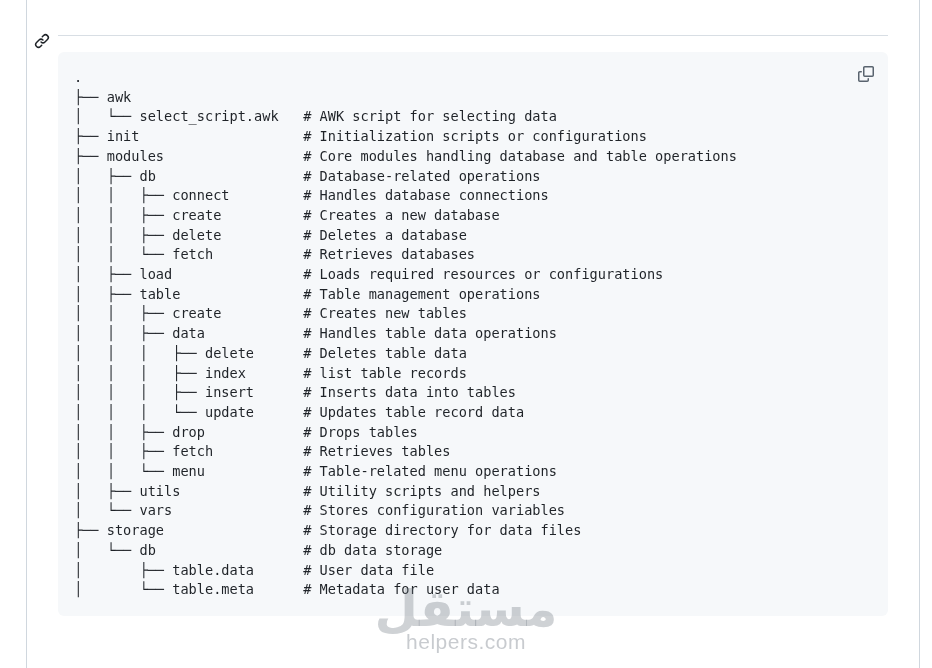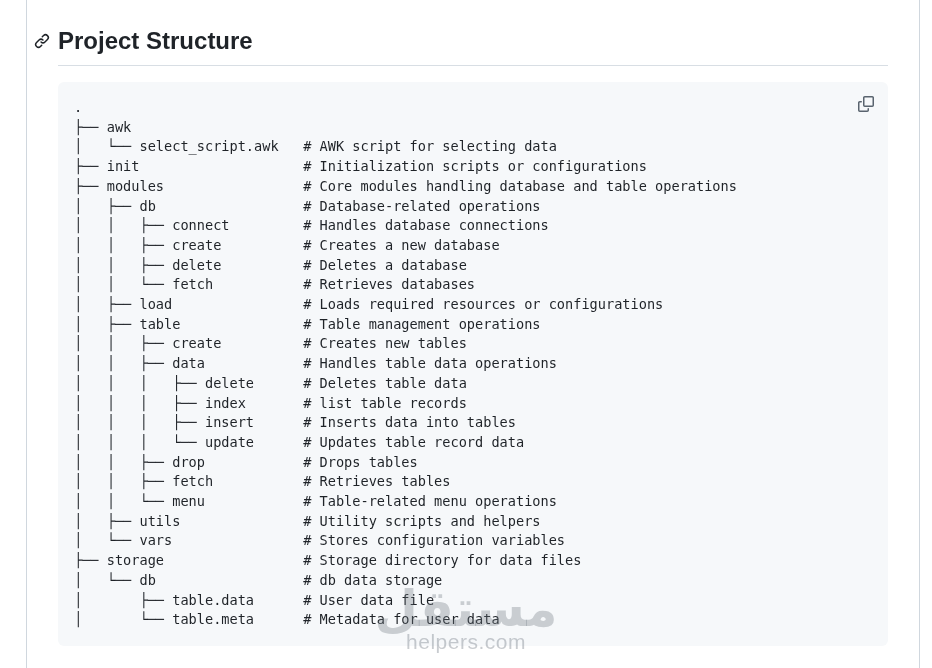--- a/index.html
+++ b/index.html
@@ -63,21 +63,20 @@
 <div class="readme">
 
   <h2 class="section-heading">
     <a class="anchor" href="#">
       <span>
         <svg width="16" height="16" viewBox="0 0 16 16" fill="currentColor" aria-hidden="true">
           <path d="m7.775 3.275 1.25-1.25a3.5 3.5 0 1 1 4.95 4.95l-2.5 2.5a3.5 3.5 0 0 1-4.95 0 .751.751 0 0 1 .018-1.042.751.751 0 0 1 1.042-.018 1.998 1.998 0 0 0 2.83 0l2.5-2.5a2.002 2.002 0 0 0-2.83-2.83l-1.25 1.25a.751.751 0 0 1-1.042-.018.751.751 0 0 1-.018-1.042Zm-4.69 9.64a1.998 1.998 0 0 0 2.83 0l1.25-1.25a.751.751 0 0 1 1.042.018.751.751 0 0 1 .018 1.042l-1.25 1.25a3.5 3.5 0 1 1-4.95-4.95l2.5-2.5a3.5 3.5 0 0 1 4.95 0 .751.751 0 0 1-.018 1.042.751.751 0 0 1-1.042.018 1.998 1.998 0 0 0-2.83 0l-2.5 2.5a1.998 1.998 0 0 0 0 2.83Z"></path>
         </svg>
       </span>
     </a>
-    <span>Project Structure</span>
   </h2>
 
   <div class="codeblock">
     <button class="copy-btn" aria-label="Copy">
       <span>
         <svg width="16" height="16" viewBox="0 0 16 16" fill="currentColor" aria-hidden="true">
           <path d="M0 6.75C0 5.784.784 5 1.75 5h1.5a.75.75 0 0 1 0 1.5h-1.5a.25.25 0 0 0-.25.25v7.5c0 .138.112.25.25.25h7.5a.25.25 0 0 0 .25-.25v-1.5a.75.75 0 0 1 1.5 0v1.5A1.75 1.75 0 0 1 9.25 16h-7.5A1.75 1.75 0 0 1 0 14.25Z"></path>
           <path d="M5 1.75C5 .784 5.784 0 6.75 0h7.5C15.216 0 16 .784 16 1.75v7.5A1.75 1.75 0 0 1 14.25 11h-7.5A1.75 1.75 0 0 1 5 9.25Zm1.75-.25a.25.25 0 0 0-.25.25v7.5c0 .138.112.25.25.25h7.5a.25.25 0 0 0 .25-.25v-7.5a.25.25 0 0 0-.25-.25Z"></path>
         </svg>
       </span>

